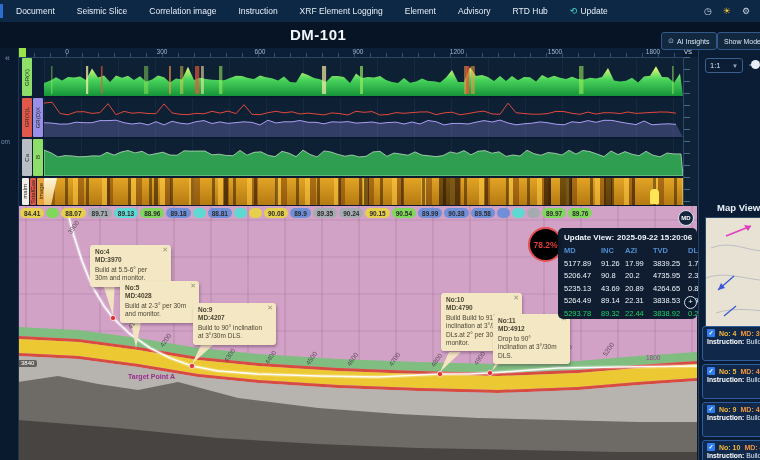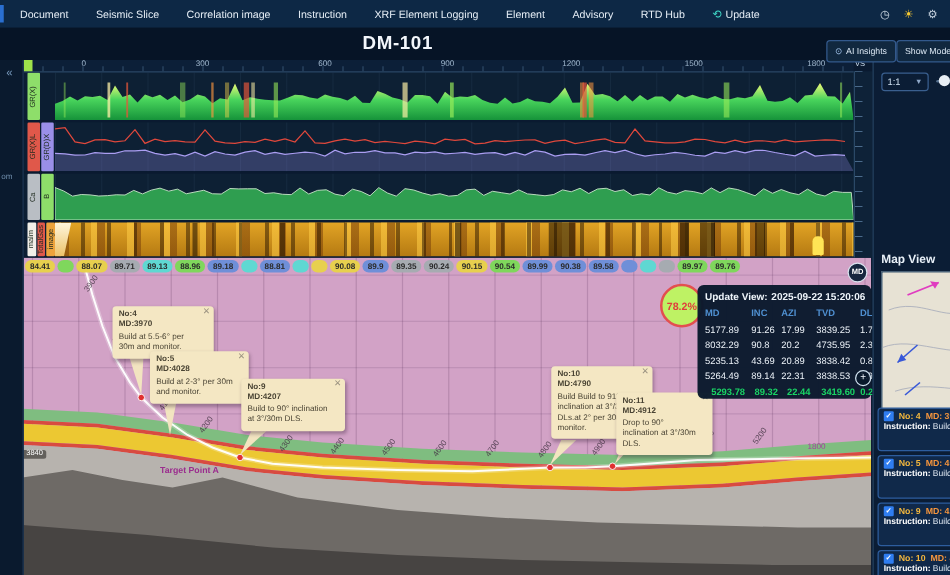--- a/index.html
+++ b/index.html
@@ -77,41 +77,41 @@
   .vs1800{position:absolute;left:628px;top:148px;font-size:6.5px;color:#a83ca0;z-index:3;}
 
   
   .callout{position:absolute;background:#f4e7c3;border-radius:3px;box-shadow:1px 2px 3px rgba(50,25,50,.35);
     padding:3px 10px 4px 5px;font-size:6.5px;color:#4a4434;line-height:1.25;}
   .callout .hdr{font-weight:bold;line-height:1.25;}
   .callout .cx{position:absolute;top:1px;right:3px;color:#9a9280;font-size:7px;cursor:pointer;}
   .callout .cbody{margin-top:2px;}
 
   
-  .badge{left:528px;top:227px;width:31px;height:31px;border-radius:50%;background:#bef264;border:2px solid #e34f4f;
+  .badge{left:528px;top:227px;width:31px;height:31px;border-radius:50%;background:#000000;border:2px solid #e34f4f;
     color:#e03c3c;font-weight:bold;font-size:8.5px;display:flex;align-items:center;justify-content:center;z-index:7;}
 
   
   .upanel{left:558px;top:228px;width:139px;height:91px;background:rgba(9,25,44,.97);border-radius:5px;z-index:7;
     padding:5px 6px;box-sizing:border-box;color:#eef4fa;}
   .utitle{font-size:8px;font-weight:bold;display:flex;gap:3px;white-space:nowrap;}
   .ugrid{display:grid;grid-template-columns:37px 24px 28px 35px 1fr;font-size:7.5px;row-gap:3.5px;margin-top:4px;}
   .uhead{color:#4f8fd0;font-weight:bold;}
-  .ugreen{color:#19d465;font-weight:bold;text-align:center;}
+  .ugreen{color:#19d465;font-weight:normal;}
   .uplus{position:absolute;left:126px;top:68px;width:11px;height:11px;border:1px solid #cfe0ee;border-radius:50%;
     color:#eef4fa;font-size:8px;line-height:10px;text-align:center;background:rgba(9,25,44,.9);}
 
   
   .rpanel{left:698px;top:48px;width:62px;height:412px;background:#0b1d35;border-left:1px solid #24415f;z-index:10;}
   .scale{position:absolute;left:6px;top:10px;width:38px;height:15px;border:1px solid #3a5f8f;border-radius:3px;color:#cfe0f0;
     font-size:7.5px;display:flex;align-items:center;justify-content:space-between;padding:0 4px;box-sizing:border-box;}
   .chev{font-size:6px;color:#8fa8c8;}
   .slidertrack{position:absolute;left:50px;top:16px;width:30px;height:2px;background:#56708e;border-radius:1px;}
   .sliderknob{position:absolute;left:52px;top:12px;width:9px;height:9px;background:#e8eef5;border-radius:50%;}
-  .maptitle{position:absolute;left:6px;top:154px;font-size:9.5px;font-weight:bold;color:#e8f0f8;}
+  .maptitle{position:absolute;left:18px;top:154px;font-size:9.5px;font-weight:bold;color:#e8f0f8;}
   .mapbox{position:absolute;left:6px;top:169px;width:150px;height:112px;border:1px solid #2a4866;background:#e7e2d4;overflow:hidden;}
   .cards{position:absolute;left:3px;top:278px;width:170px;}
   .card{background:#10294a;border:1px solid #2d5d9e;border-radius:3px;padding:2px 4px;margin-bottom:3px;height:29px;overflow:hidden;width:160px;box-sizing:content-box;}
   .r1{display:flex;align-items:center;gap:4px;font-size:7px;font-weight:bold;white-space:nowrap;}
   .cbx{width:8px;height:8px;background:#2f7df0;border-radius:1px;color:#fff;font-size:6px;line-height:8px;text-align:center;flex:none;}
   .cno{color:#f5b83d;} .cmd{color:#f5953d;}
   .ctext{font-size:6.8px;color:#dfe8f2;line-height:1.3;margin-top:1px;}
   .ctext b{color:#ffffff;}
 
   
@@ -430,39 +430,39 @@
         <span class="uhead">MD</span>
         <span class="uhead">INC</span>
         <span class="uhead">AZI</span>
         <span class="uhead">TVD</span>
         <span class="uhead">DLS</span>
         <span>5177.89</span>
         <span>91.26</span>
         <span>17.99</span>
         <span>3839.25</span>
         <span>1.7</span>
-        <span>8032.29</span>
+        <span>5206.47</span>
         <span>90.8</span>
         <span>20.2</span>
         <span>4735.95</span>
         <span>2.37</span>
         <span>5235.13</span>
         <span>43.69</span>
         <span>20.89</span>
-        <span>3838.42</span>
+        <span>4264.65</span>
         <span>0.81</span>
         <span>5264.49</span>
         <span>89.14</span>
         <span>22.31</span>
         <span>3838.53</span>
         <span>1.97</span>
         <span class="ugreen">5293.78</span>
         <span class="ugreen">89.32</span>
         <span class="ugreen">22.44</span>
-        <span class="ugreen">3419.60</span>
+        <span class="ugreen">3838.92</span>
         <span class="ugreen">0.23</span>
       </div>
     <div class="uplus">+</div>
   </div>
 
   <div class="abs rpanel">
     <div class="scale">
       <span>1:1</span>
       <span class="chev">▼</span>
     </div>

